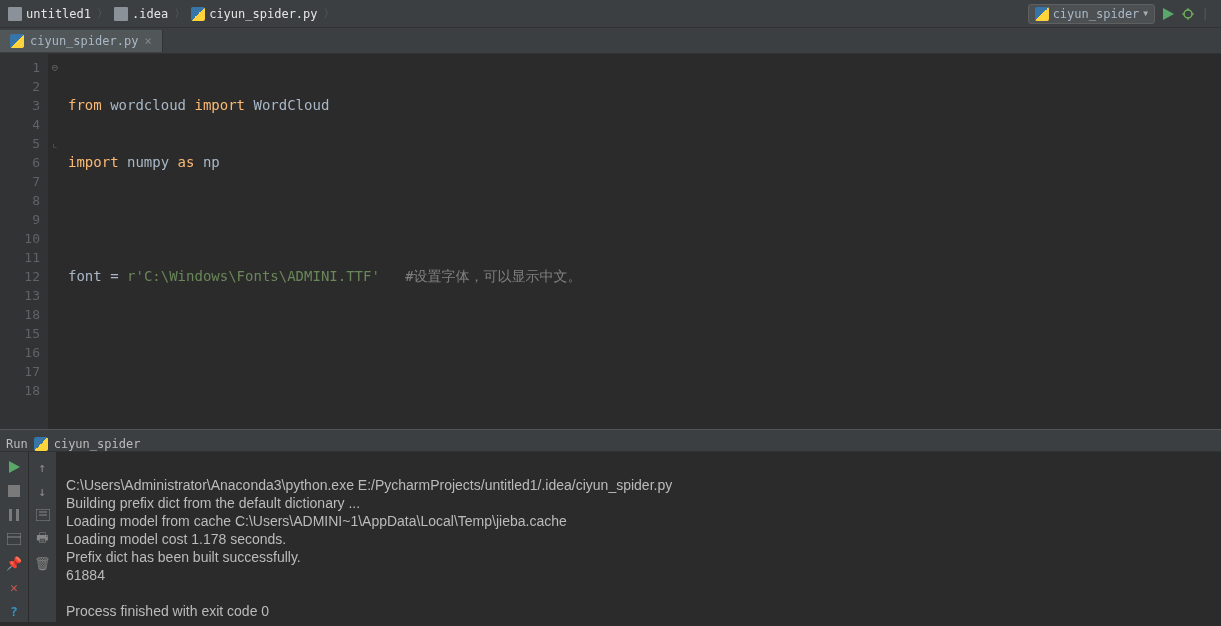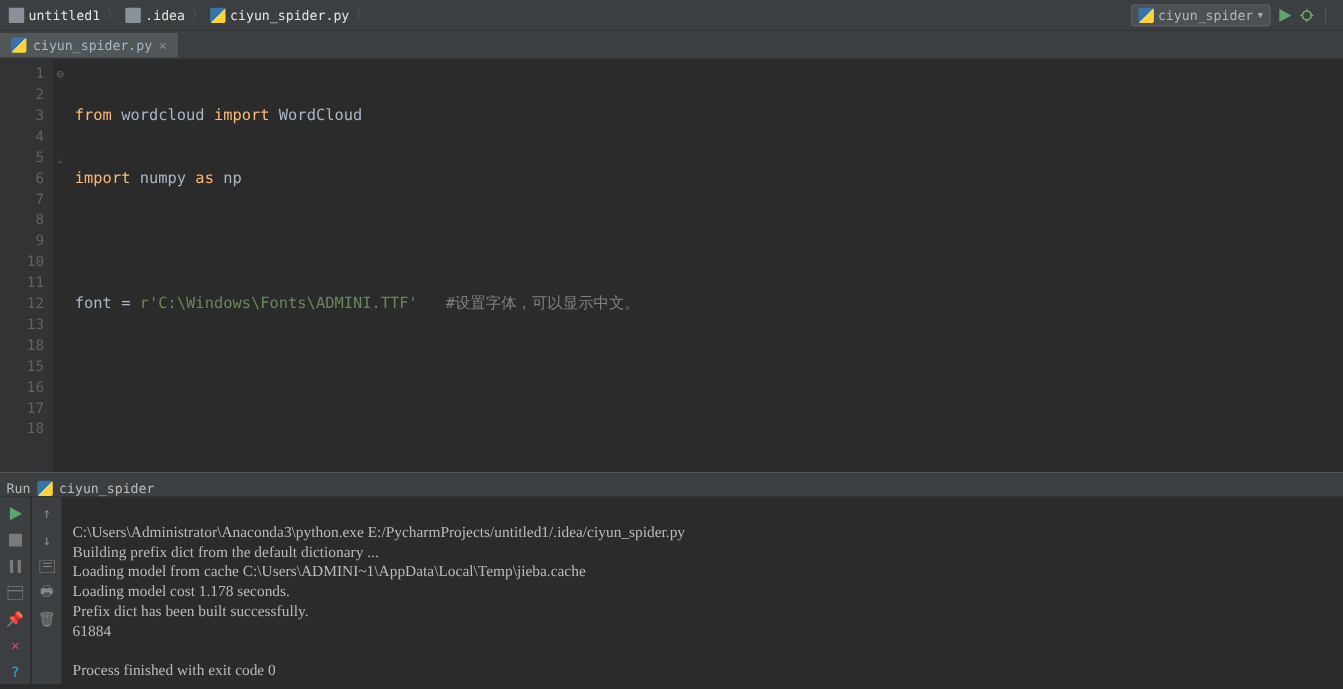--- a/index.html
+++ b/index.html
@@ -31,21 +31,21 @@
 .kw { color: #fdba74; }
 .str { color: #6a8759; }
 .comment { color: #808080; }
 
 .run-panel { border-top: 1px solid #555; background: #2b2b2b; }
 .run-header { display: flex; align-items: flex-end; gap: 6px; height: 22px; background: #3c3f41; padding: 0 6px; font-size: 12px; color: #bbb; border-bottom: 1px solid #323232; }
 .run-body { display: flex; height: 170px; }
 .run-sidebar { width: 28px; background: #3c3f41; display: flex; flex-direction: column; align-items: center; gap: 6px; padding-top: 6px; }
 .run-sidebar2 { width: 28px; background: #3c3f41; display: flex; flex-direction: column; align-items: center; gap: 6px; padding-top: 6px; border-left: 1px solid #2b2b2b; }
 .side-icon { width: 18px; height: 18px; display: flex; align-items: center; justify-content: center; cursor: pointer; }
-.console { flex: 1; padding: 6px 10px; font-size: 14px; line-height: 18px; white-space: pre; color: #bbb; font-family: Liberation Serif, serif; }
+.console { flex: 1; padding: 6px 10px; font-size: 14px; line-height: 18px; white-space: pre; color: #bbb; font-family: Liberation Sans, sans-serif; }
 </style>
 </head>
 <body>
 
 <div class="navbar">
   <div class="breadcrumbs">
     <div class="bc-item">
       <span class="folder-icon"></span>
       <span>untitled1</span>
     </div>

